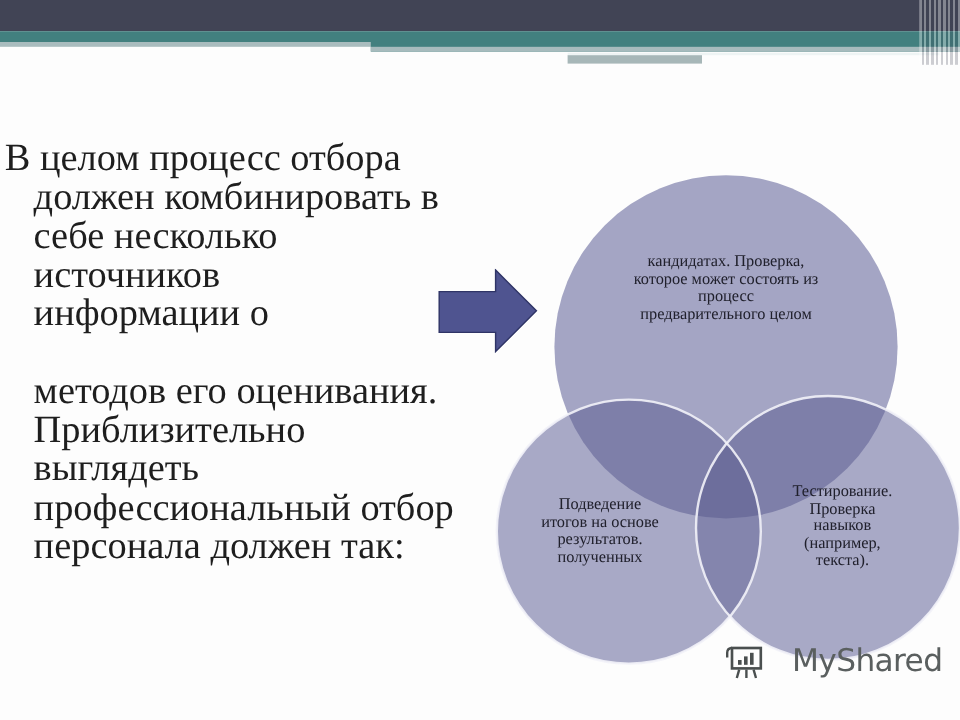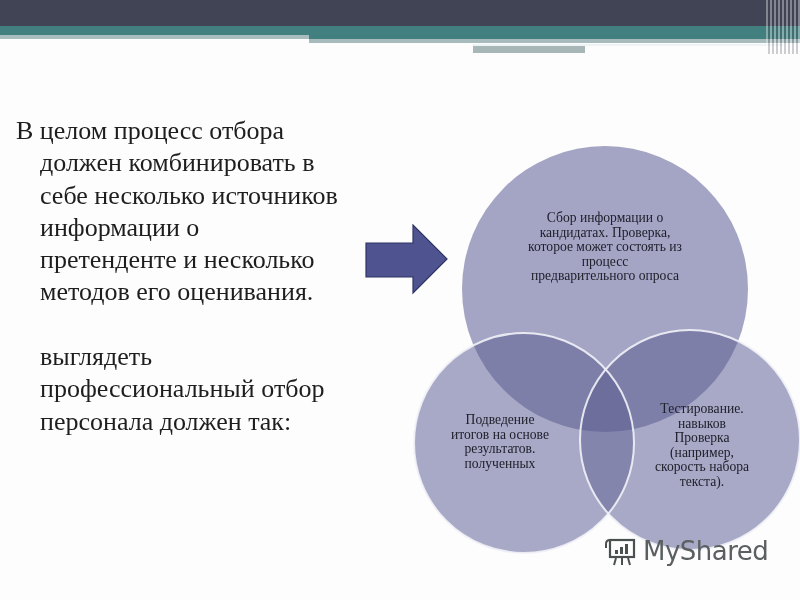--- a/index.html
+++ b/index.html
@@ -6,29 +6,29 @@
   body{width:800px;height:600px;position:relative;overflow:hidden;background:#fdfdfd;font-family:"Liberation Serif","DejaVu Serif",serif;}
   .topbar{position:absolute;left:0;top:0;width:800px;height:26px;background:#414455;}
   .teal-band{position:absolute;left:0;top:26px;width:800px;height:9px;background:#42807f;}
   .teal-band-low{position:absolute;left:0;top:35px;width:310px;height:4px;background:#a9bcbe;}
   .teal-right-block{position:absolute;left:309px;top:35px;width:491px;height:8px;background:#42807f;}
   .line-1{position:absolute;left:309px;top:39px;width:491px;height:4px;background:#a7bbbd;}
   .line-3{position:absolute;left:473px;top:46px;width:112px;height:7px;background:#a7b7b8;}
   .line-3b{position:absolute;left:473px;top:44px;width:310px;height:2px;background:#eef4f4;}
   .edge-stripes{position:absolute;left:766px;top:0;width:34px;height:54px;
      background:repeating-linear-gradient(90deg,rgba(255,255,255,0.35) 0 2px,rgba(60,62,80,0.25) 2px 4px);}
-  .body-text{position:absolute;left:16px;top:115px;width:375px;font-size:26px;line-height:32.3px;color:#1e1e1e;}
+  .body-text{position:absolute;left:4px;top:115px;width:375px;font-size:32px;line-height:32.3px;color:#1e1e1e;}
   .body-text p{margin:0;padding-left:24px;text-indent:-24px;}
   .arrow{position:absolute;left:365px;top:224px;}
   .venn{position:absolute;left:0;top:0;width:800px;height:600px;}
   .ctext{position:absolute;text-align:center;color:#20202c;font-size:13.6px;line-height:14.6px;}
   .t-top{left:500px;top:211px;width:210px;}
   .t-left{left:430px;top:413px;width:140px;}
   .t-right{left:632px;top:402px;width:140px;}
-  .watermark{position:absolute;left:605px;top:535px;display:flex;align-items:center;gap:6px;color:#5a5f5f;font-family:"DejaVu Sans",sans-serif;font-size:26px;letter-spacing:-0.5px;}
+  .watermark{position:absolute;left:605px;top:535px;display:flex;align-items:center;gap:23px;color:#5a5f5f;font-family:"DejaVu Sans",sans-serif;font-size:26px;letter-spacing:-0.5px;}
 </style>
 </head>
 <body>
 
 <div>
   <div class="topbar"></div>
   <div class="teal-band"></div>
   <div class="teal-band-low"></div>
   <div class="teal-right-block"></div>
   <div class="line-1"></div>
@@ -36,23 +36,23 @@
   <div class="line-3"></div>
   <div class="edge-stripes"></div>
 </div>
 
 <div class="body-text">
   <p>
     <span>В целом процесс отбора</span><br>
     <span>должен комбинировать в</span><br>
     <span>себе несколько источников</span><br>
     <span>информации о</span><br>
-    <span>претенденте и несколько</span><br>
+    <br>
     <span>методов его оценивания.</span><br>
-    <br>
+    <span>Приблизительно</span><br>
     <span>выглядеть</span><br>
     <span>профессиональный отбор</span><br>
     <span>персонала должен так:</span>
   </p>
 </div>
 
 <svg class="arrow" width="86" height="72" viewBox="0 0 86 72">
   <polygon points="1,19 48,19 48,1 82,35 48,69 48,53 1,53" fill="#4f5490" stroke="#2f3466" stroke-width="1.2"></polygon>
 </svg>
 
@@ -81,40 +81,38 @@
   <g clip-path="url(#cTop)">
     <g clip-path="url(#cLeft)">
       <circle cx="690" cy="440" r="110" fill="#6d6e9c"></circle>
     </g>
   </g>
   <circle cx="524" cy="443" r="110" fill="none" stroke="#f2f2f8" stroke-width="2" stroke-opacity="0.9"></circle>
   <circle cx="690" cy="440" r="110" fill="none" stroke="#f2f2f8" stroke-width="2" stroke-opacity="0.9"></circle>
 </svg>
 
 <div class="ctext t-top">
-  <div>Сбор информации о</div>
   <div>кандидатах. Проверка,</div>
   <div>которое может состоять из</div>
   <div>процесс</div>
-  <div>предварительного опроса</div>
+  <div>предварительного целом</div>
 </div>
 
 <div class="ctext t-left">
   <div>Подведение</div>
   <div>итогов на основе</div>
   <div>результатов.</div>
   <div>полученных</div>
 </div>
 
 <div class="ctext t-right">
   <div>Тестирование.</div>
+  <div>Проверка</div>
   <div>навыков</div>
-  <div>Проверка</div>
   <div>(например,</div>
-  <div>скорость набора</div>
   <div>текста).</div>
 </div>
 
 <div class="watermark">
   <svg width="32" height="32" viewBox="0 0 32 32">
     <rect x="5" y="5" width="24" height="17" fill="none" stroke="#4a4f4f" stroke-width="2.2"></rect>
     <path d="M5 5 q-4 0 -4 4 l0 4" fill="none" stroke="#4a4f4f" stroke-width="2"></path>
     <rect x="10" y="15" width="3" height="4" fill="#4a4f4f"></rect>
     <rect x="15" y="12" width="3" height="7" fill="#4a4f4f"></rect>
     <rect x="20" y="9" width="3" height="10" fill="#4a4f4f"></rect>

